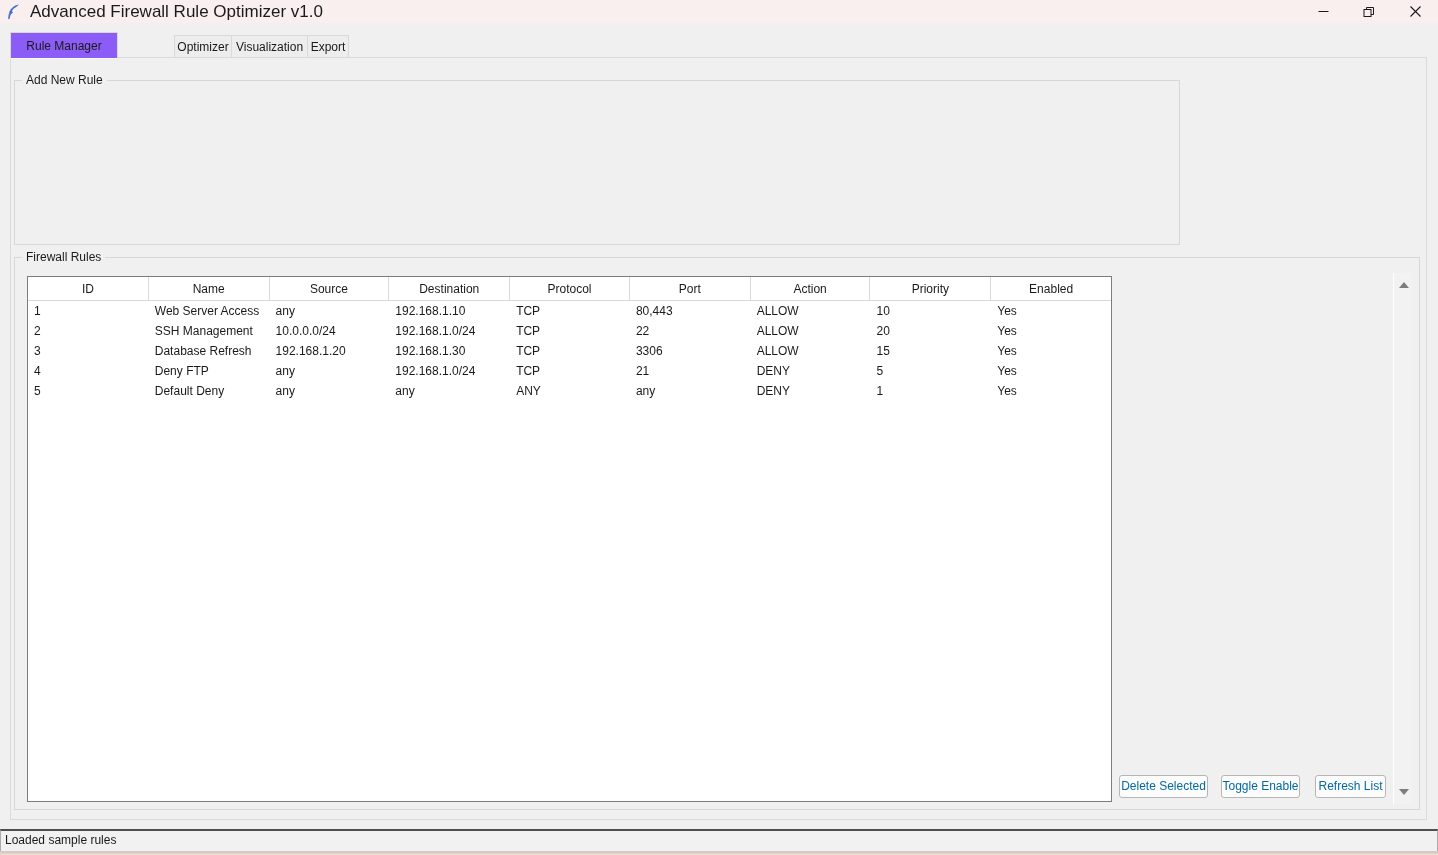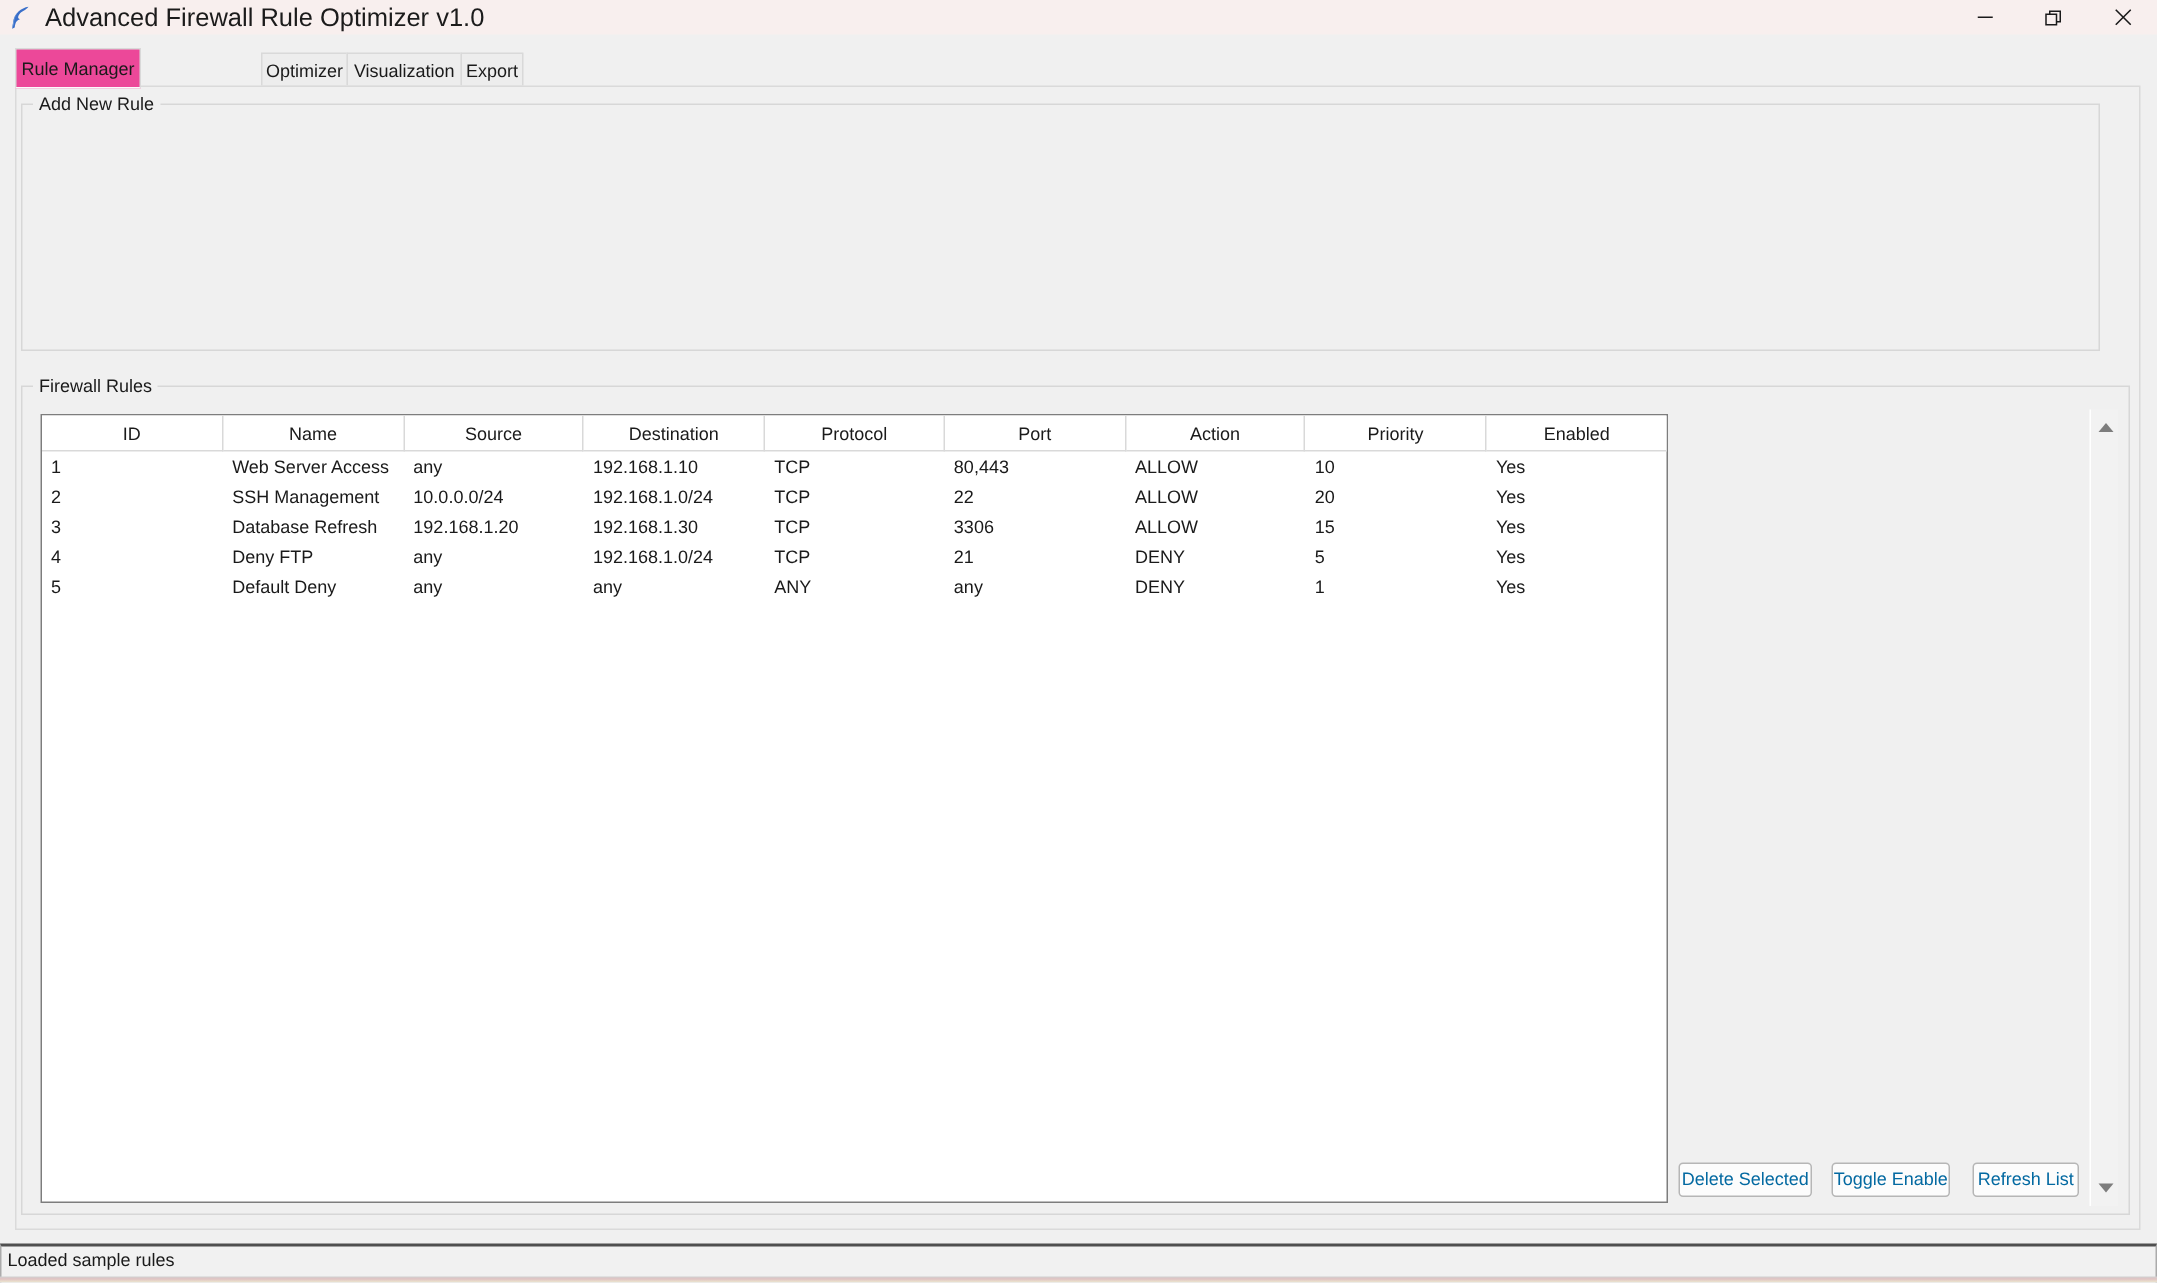--- a/index.html
+++ b/index.html
@@ -13,21 +13,21 @@
   .titlebar { position:absolute; left:0; top:0; width:1438px; height:23px;
     background:#f8efee; display:flex; align-items:center; }
   .app-icon { margin-left:7px; width:14px; height:16px; display:flex; align-items:center; }
   .title-text { margin-left:9px; font-size:17px; color:#1b1b1b; }
   .win-btn { position:absolute; top:0; width:46px; height:23px; display:flex;
     align-items:center; justify-content:center; cursor:default; }
   .win-btn.min { right:92px; } .win-btn.max { right:46px; } .win-btn.close { right:0; }
   
   .tab { position:absolute; border:1px solid #d9d9d9; display:flex; align-items:center;
     justify-content:center; background:#ededed; font-size:12px; }
-  .tab.selected { left:10px; top:32px; width:84px; height:27px; background:#ec4899;
+  .tab.selected { left:10px; top:32px; width:108px; height:27px; background:#8b5cf6;
     border-bottom:1px solid #fbfbfb; z-index:3; }
   .pane { position:absolute; left:10px; top:57px; width:1417px; height:763px;
     background:#f0f0f0; border:1px solid #dadada; z-index:1; }
   
   .labelframe { position:absolute; border:1px solid #d7d7d7; background:#f0f0f0; z-index:2; }
   .legend { position:absolute; top:-8px; left:7px; background:#f0f0f0; padding:0 4px;
     font-size:12px; white-space:nowrap; }
   
   .flabel { position:absolute; height:20px; line-height:20px; font-size:12px; }
   .entry { position:absolute; width:125px; height:20px; background:#ffffff;
@@ -97,21 +97,21 @@
   </div>
 
   <div class="tab selected">Rule Manager</div>
   <div class="tab" style="left:93px; top:35px; width:82px; height:21px;margin-top:26px;">Rule Analyzer</div>
   <div class="tab" style="left:174px; top:35px; width:58px; height:23px;">Optimizer</div>
   <div class="tab" style="left:231px; top:35px; width:77px; height:23px;">Visualization</div>
   <div class="tab" style="left:307px; top:35px; width:42px; height:23px;">Export</div>
 
   <div class="pane"></div>
 
-  <div class="labelframe" style="left:14px; top:69px; width:1386px; height:165px;">
+  <div class="labelframe" style="left:14px; top:80px; width:1166px; height:165px;">
     <span class="legend">Add New Rule</span>
   </div>
 
   <span class="flabel" style="left:36px; top:94px;">Name</span>
   <input class="entry" style="left: 92px; top: 94px;" value="">
   <span class="flabel" style="left:232px; top:94px;">Source</span>
   <input class="entry" style="left: 278px; top: 94px;" value="">
   <span class="flabel" style="left:417px; top:94px;">Destination</span>
   <input class="entry" style="left: 488px; top: 94px;" value="">
 

